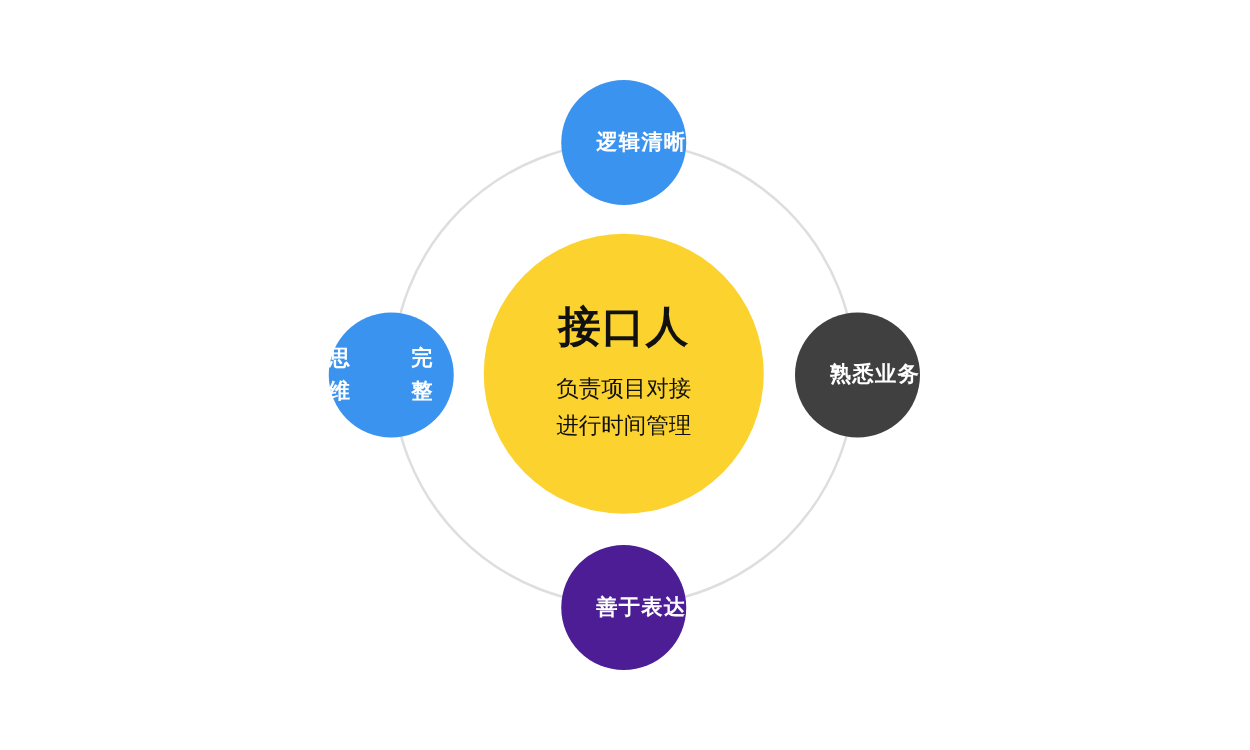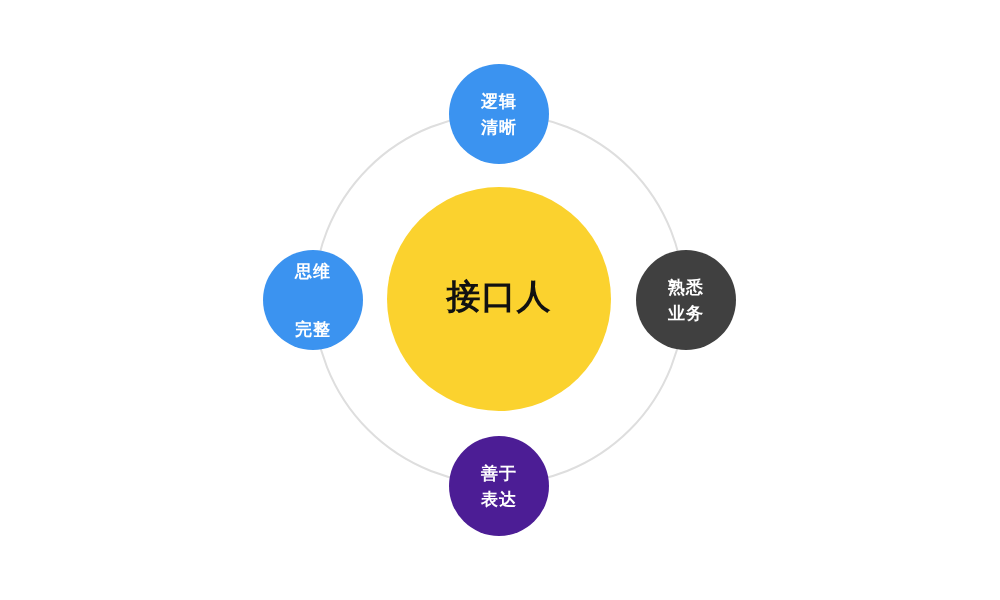--- a/index.html
+++ b/index.html
@@ -13,31 +13,35 @@
     }
     .center {
       position: absolute; left: 387px; top: 187px; width: 224px; height: 224px;
       border-radius: 50%; display: flex; flex-direction: column; align-items: center; justify-content: center;
       color: #111111;
     }
     .center .title { font-size: 34px; font-weight: bold; letter-spacing: 1px; margin-top: -4px; }
     .center .desc { font-size: 18px; line-height: 29px; text-align: center; margin-top: 12px; }
     .node {
       position: absolute; width: 100px; height: 100px; border-radius: 50%;
-      display: flex; flex-direction: column; align-items: center; justify-content: center;
+      display: flex; flex-direction: row; align-items: center; justify-content: flex-end;
       color: #ffffff; font-size: 17px; font-weight: bold; line-height: 26px; letter-spacing: 1px;
     }
   </style>
 </head>
 <body>
 
 <div class="ring"></div>
 
 <div class="center" style="background:#FBD22E;">
   <div class="title">接口人</div>
+  <div class="desc">
+    <div>负责项目对接</div>
+    <div>进行时间管理</div>
+  </div>
 </div>
 
 <div class="node" style="left:449px; top:64px; background:#3B93F0;">
   <div>逻辑</div>
   <div>清晰</div>
 </div>
 
 <div class="node" style="left:636px; top:250px; background:#404040;">
   <div>熟悉</div>
   <div>业务</div>

